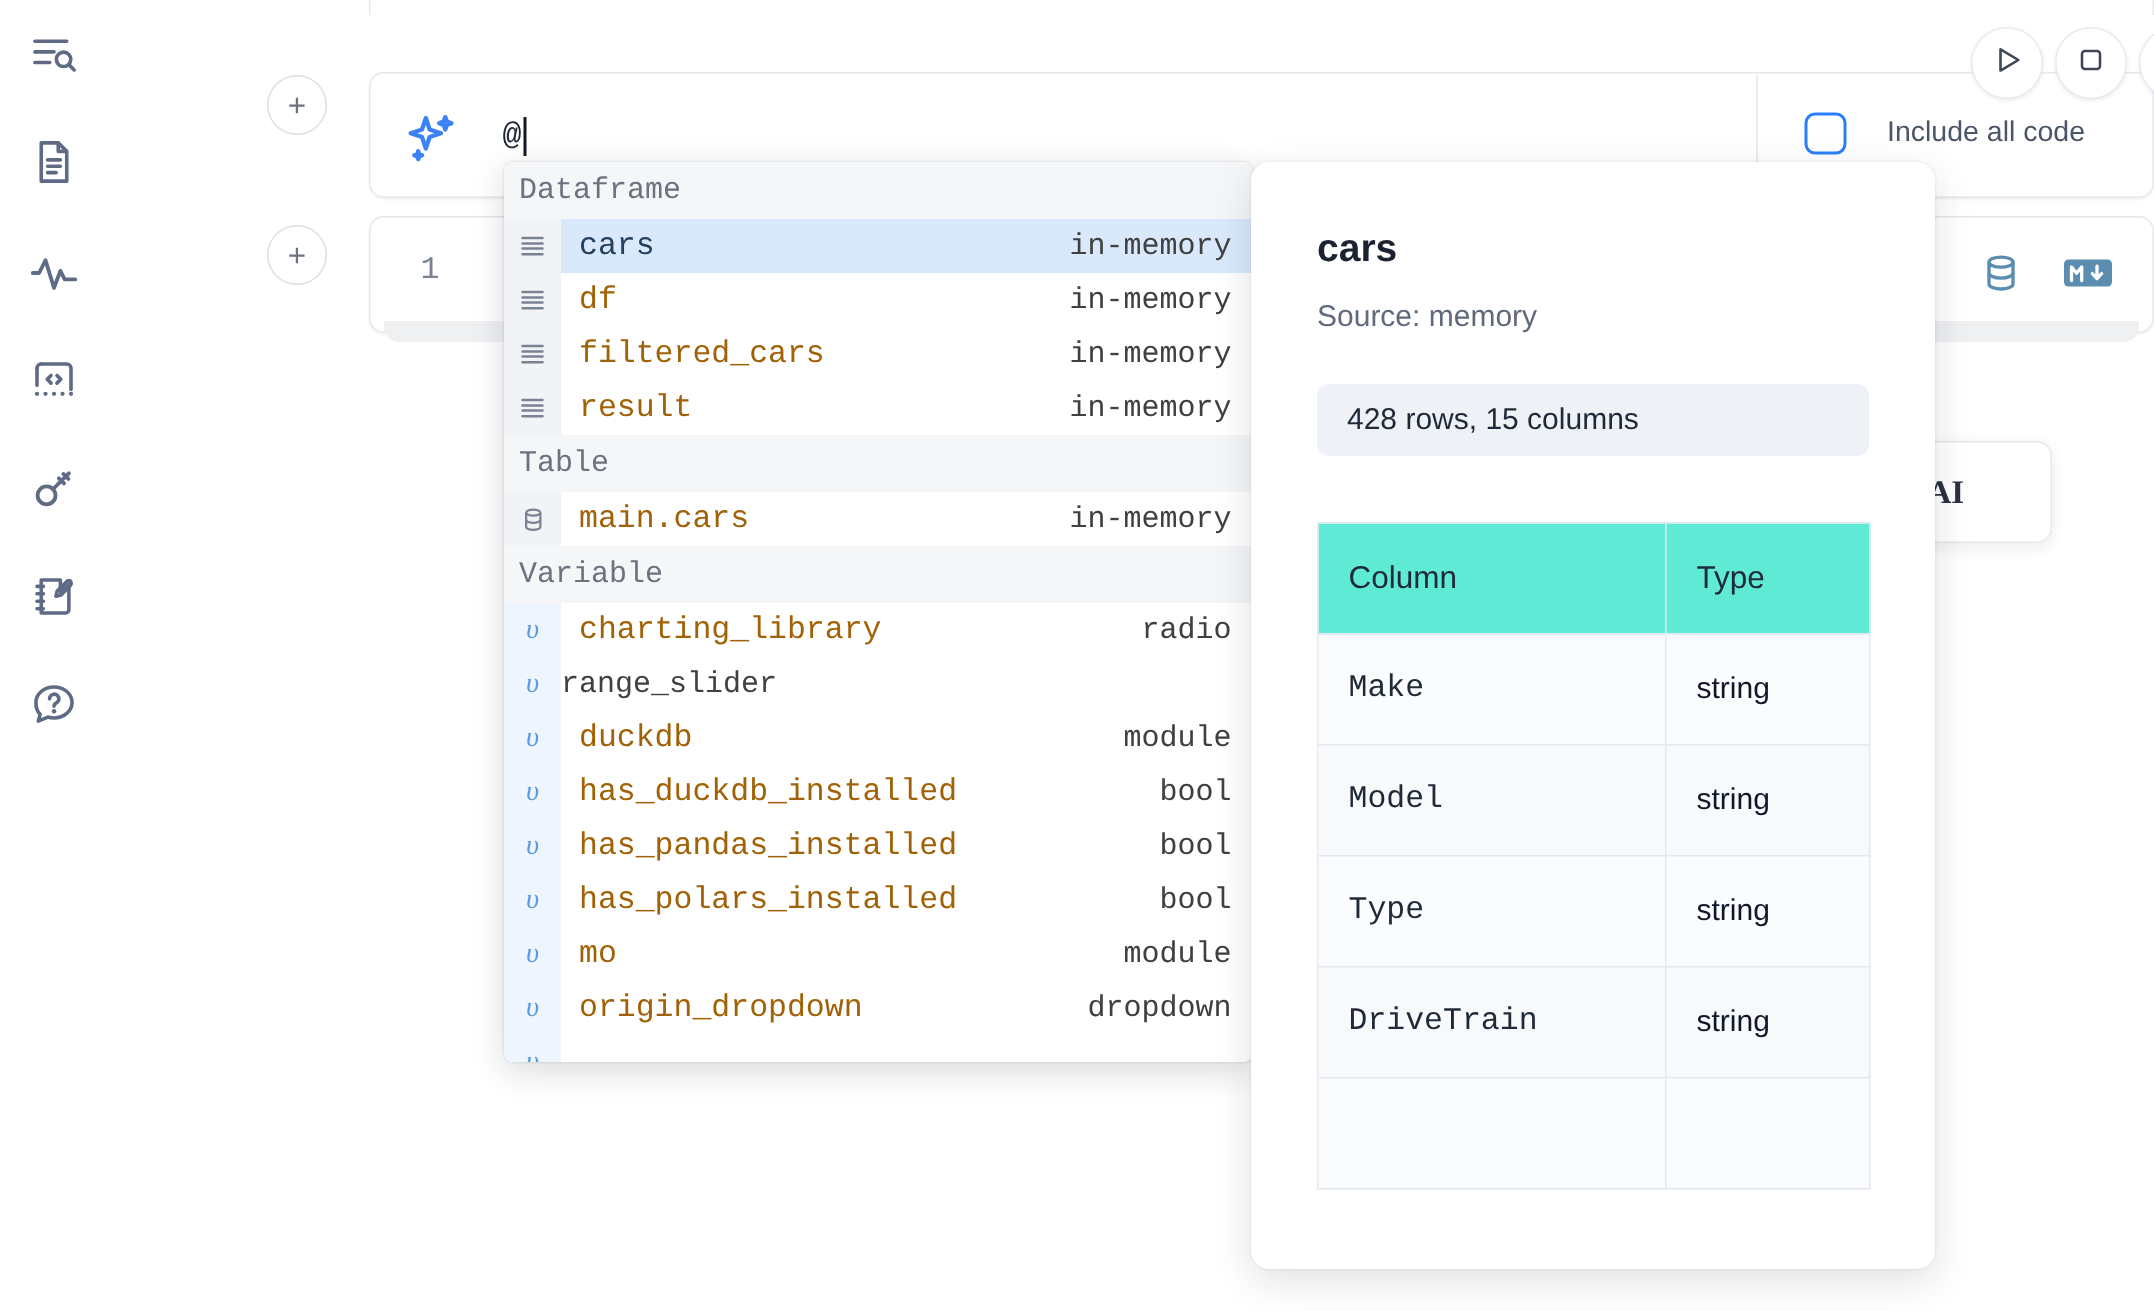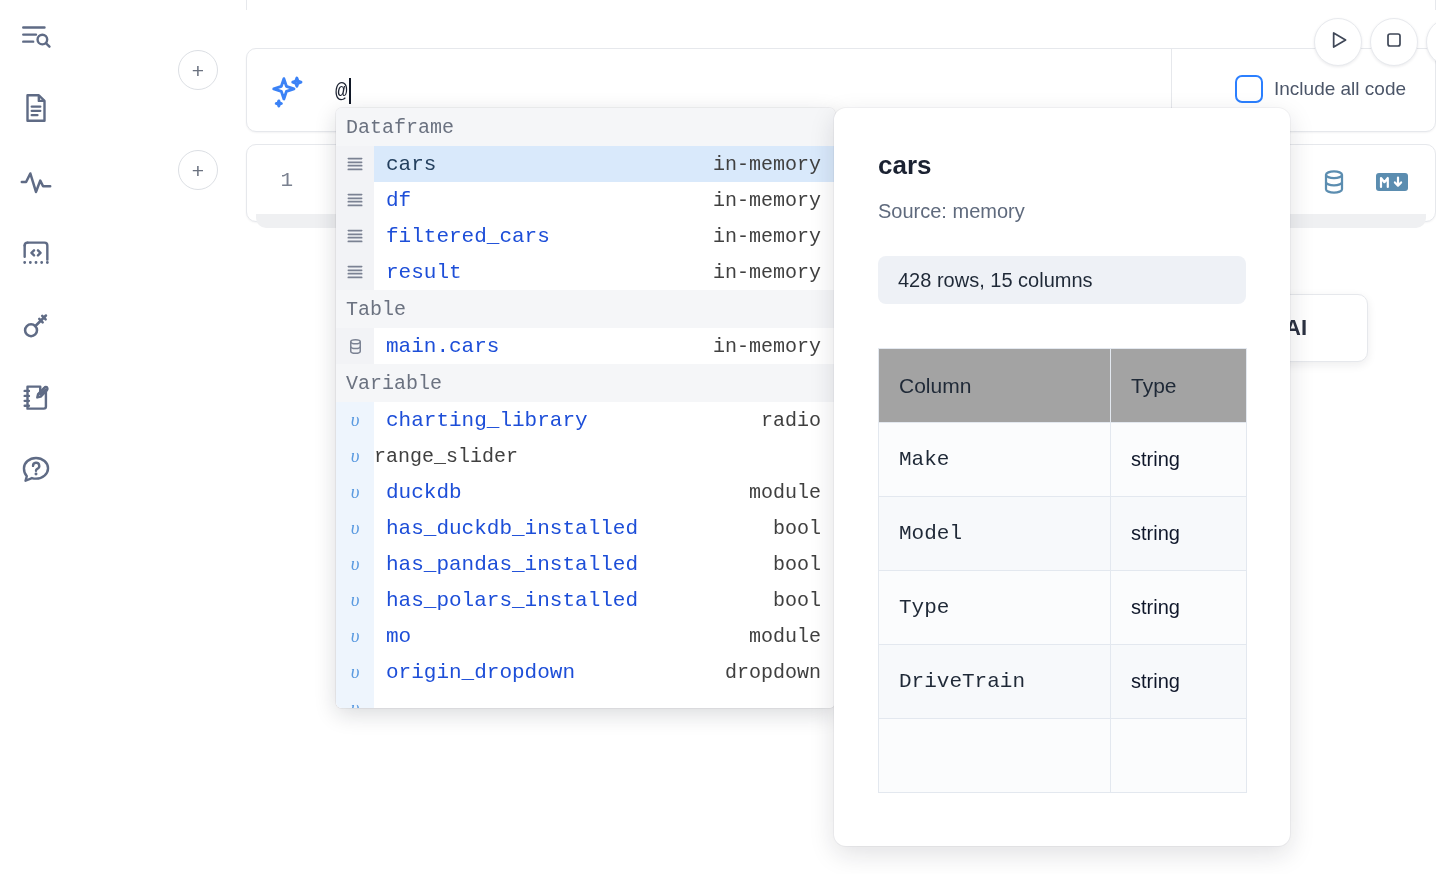--- a/index.html
+++ b/index.html
@@ -50,23 +50,22 @@
     position: absolute; left: 88px; top: 22px; width: 880px; height: 40px;
     font-family: "Liberation Mono", monospace; font-size: 21px; color: #1e2433;
     display: flex; align-items: center; letter-spacing: .3px;
   }
   .caret {
     display: inline-block; width: 2px; height: 26px; background: #111827;
     margin-left: 1px;
   }
   .ai-divider { position: absolute; left: 924px; top: 0; width: 1px; height: 84px; background: #e6e8ec; }
   .inc-all {
-    position: absolute; left: 956px; top: 26px; display: flex; align-items: center; gap: 11px;
+    position: absolute; left: 956px; top: 26px; display: flex; align-items: center; gap: 27px;
     cursor: pointer;
-    margin-left: 32px;
   }
   .inc-box { width: 28px; height: 28px; border: 2px solid #2b7fff; border-radius: 7px; background: #fff; }
   .inc-label { font-size: 19px; color: #4b5568; }
 
   
   .circ-btn {
     position: absolute; width: 48px; height: 48px; border-radius: 50%;
     background: #fff; border: 1px solid #e8eaee;
     box-shadow: 0 1px 3px rgba(20,24,40,.09);
     display: flex; align-items: center; justify-content: center;
@@ -80,21 +79,21 @@
     font-family: "Liberation Mono", monospace; font-size: 21px; color: #7a8190; text-align: right;
   }
   .lang-icons { position: absolute; right: 26px; top: 22px; display: flex; gap: 26px; align-items: center; color: #5b8db0; }
 
   
   .ai-chip {
     position: absolute; left: 1228px; top: 294px; width: 140px; height: 68px;
     background: #fff; border: 1px solid #e6e8ec; border-radius: 10px;
     box-shadow: 0 3px 10px rgba(20,24,40,.08);
     display: flex; align-items: center; padding-left: 56px;
-    font-size: 22px; font-weight: 700; color: #2b3142; overflow: hidden;
+    font-size: 22px; font-weight: 700; color: #2b3142; overflow: hidden; font-family: Liberation Serif, serif;
   }
 
   
   .ac {
     position: absolute; left: 336px; top: 108px; width: 499px; height: 600px;
     background: #fff; border-radius: 6px;
     box-shadow: 0 6px 22px rgba(20,24,40,.16), 0 0 0 1px rgba(20,24,40,.05);
     overflow: hidden;
   }
   .ac-gutter {
@@ -115,21 +114,21 @@
   .ac-item.var { background: #fff; }
   .ac-ico {
     width: 38px; height: 36px; flex: 0 0 38px;
     display: flex; align-items: center; justify-content: center;
     background: #f2f3f6; color: #7b8293;
   }
   .ac-item.sel .ac-ico { background: #f2f3f6; }
   .ac-item.var .ac-ico { background: #eef5fd; color: #5a9ae0; font-family: "Liberation Serif", serif; font-style: italic; font-size: 19px; }
   .ac-name {
     flex: 1 1 auto; padding-left: 12px;
-    font-family: "Liberation Mono", monospace; font-size: 21px; color: #1d4ed8;
+    font-family: "Liberation Mono", monospace; font-size: 21px; color: #a16207;
     white-space: nowrap;
   }
   .ac-item.sel .ac-name { color: #24405f; }
   .ac-type {
     font-family: "Liberation Mono", monospace; font-size: 20px; color: #404040;
     white-space: nowrap; padding-right: 14px; text-align: right;
   }
 
   
   .pv {
@@ -146,21 +145,21 @@
     display: flex; align-items: center; padding-left: 20px;
     font-size: 20px; color: #1f2937;
   }
   .pv-table {
     position: absolute; left: 44px; top: 240px; width: 368px;
     border-collapse: collapse; table-layout: fixed;
   }
   .pv-table th, .pv-table td {
     border: 1px solid #e3e8ef; height: 74px; padding: 0 20px; text-align: left; font-weight: 400;
   }
-  .pv-table th { background: #a3a3a3; font-size: 21px; color: #1f2937; }
+  .pv-table th { background: #5eead4; font-size: 21px; color: #1f2937; }
   .pv-table td.c-col { font-family: "Liberation Mono", monospace; font-size: 21px; color: #1f2937; background: #fbfcfd; }
   .pv-table td.c-type { font-size: 20px; color: #0f172a; background: #fbfcfd; }
   .pv-table tr:nth-child(odd) td { background: #fbfcfd; }
   .pv-table tr:nth-child(even) td { background: #f7f9fb; }
 </style>
 </head>
 <body>
 
 <div id="root">
 

